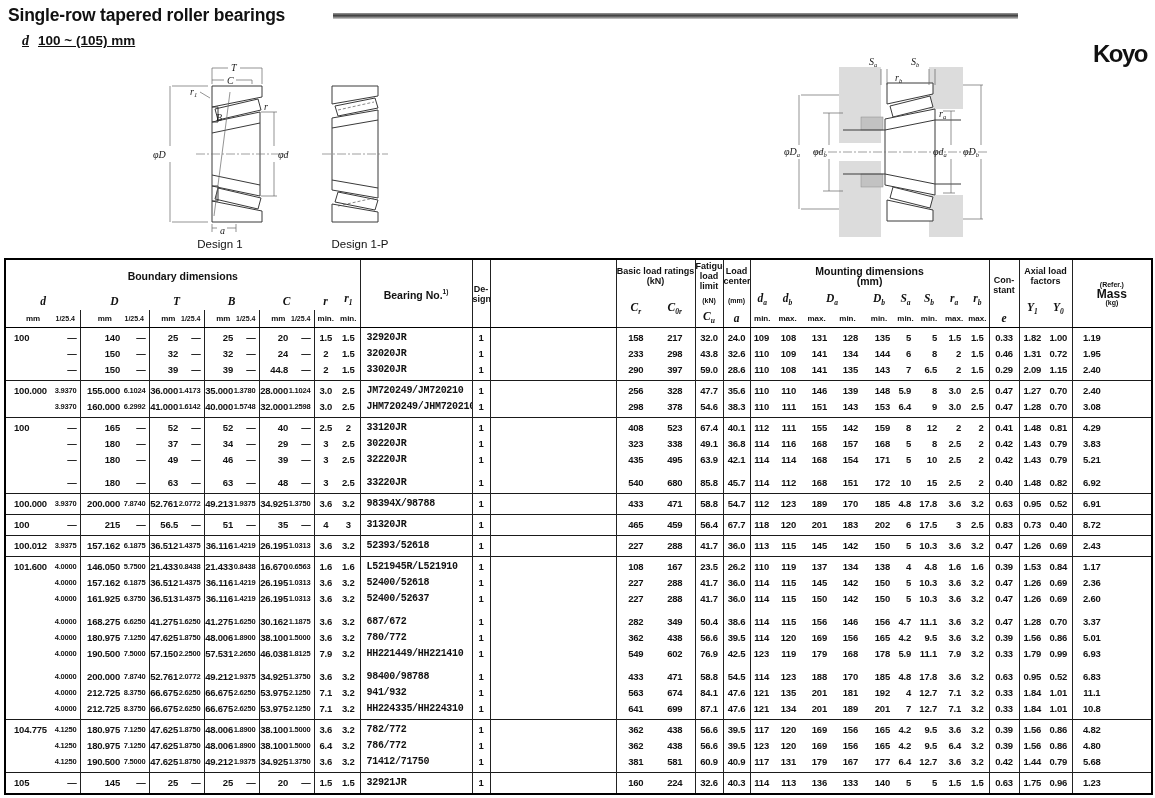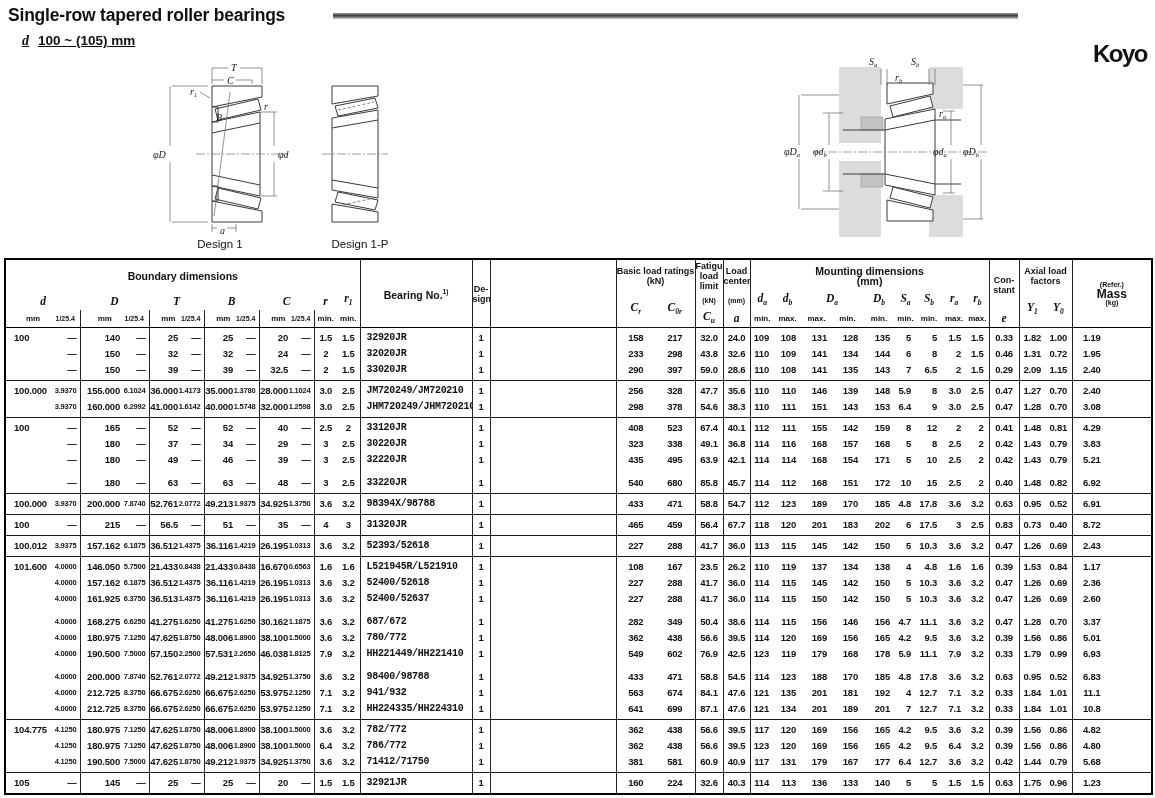--- a/index.html
+++ b/index.html
@@ -348,21 +348,21 @@
         </tr>
         <tr class="glast">
           <td class="c0"></td>
           <td class="c1 br dash">—</td>
           <td class="c2">150</td>
           <td class="c3 br dash">—</td>
           <td class="c4">39</td>
           <td class="c5 br dash">—</td>
           <td class="c6">39</td>
           <td class="c7 br dash">—</td>
-          <td class="c8">32.5</td>
+          <td class="c8">44.8</td>
           <td class="c9 br dash">—</td>
           <td class="c10">2</td>
           <td class="c11 br">1.5</td>
           <td class="c12 br">33020JR</td>
           <td class="c13 br">1</td>
           <td class="c14 br"></td>
           <td class="c15">290</td>
           <td class="c16 br">397</td>
           <td class="c17 br">59.0</td>
           <td class="c18 br">28.6</td>

